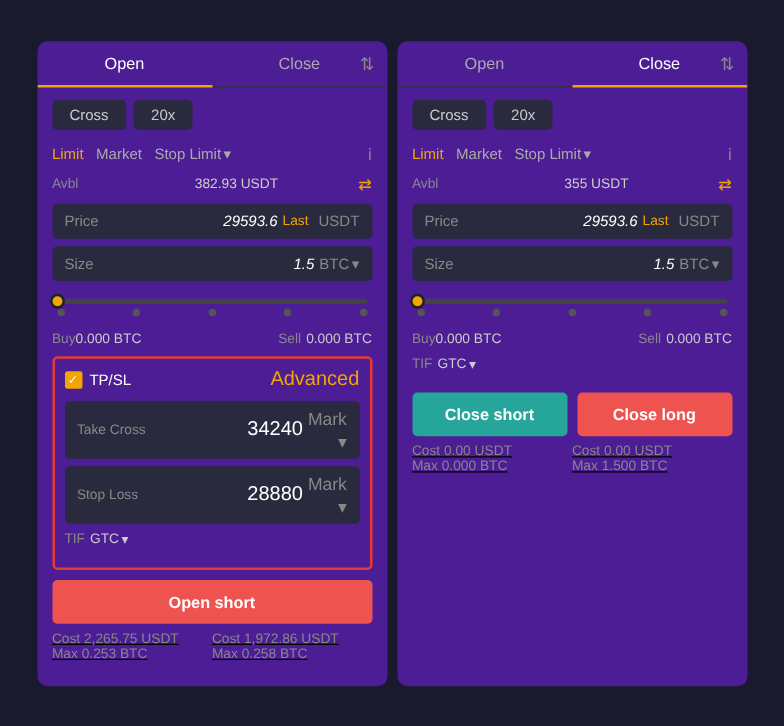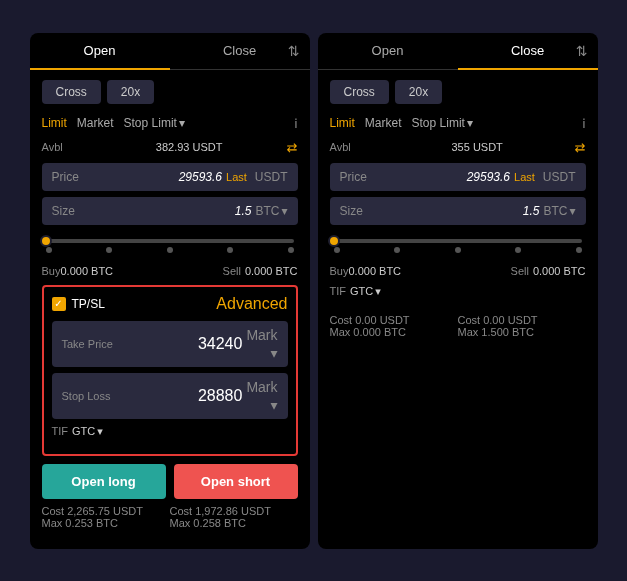--- a/index.html
+++ b/index.html
@@ -13,21 +13,21 @@
       font-family: -apple-system, BlinkMacSystemFont, 'Segoe UI', sans-serif;
       font-size: 12px;
     }
     .panels-container {
       display: flex;
       gap: 8px;
       padding: 10px;
       background: #1a1a2e;
     }
     .panel {
-      background: #000000;
+      background: #4c1d95;
       border-radius: 8px;
       width: 280px;
       padding: 0 0 10px 0;
       overflow: hidden;
     }
     .tab-bar {
       display: flex;
       position: relative;
       border-bottom: 1px solid #333;
     }
@@ -412,21 +412,21 @@
 
       <div class="tpsl-box">
         <div class="tpsl-header">
           <div class="tpsl-checkbox">
             <div class="checkbox-square">✓</div>
             <span class="tpsl-label">TP/SL</span>
           </div>
           <button class="advanced-btn">Advanced</button>
         </div>
         <div class="tpsl-input-row">
-          <span class="tpsl-input-label">Take Price</span>
+          <span class="tpsl-input-label">Take Cross</span>
           <span class="tpsl-input-value">34240</span>
           <span class="tpsl-dropdown">
             <span>Mark</span>
             <span>▾</span>
           </span>
         </div>
         <div class="tpsl-input-row">
           <span class="tpsl-input-label">Stop Loss</span>
           <span class="tpsl-input-value">28880</span>
           <span class="tpsl-dropdown">
@@ -436,21 +436,20 @@
         </div>
         <div class="tif-row">
           <span class="tif-label">TIF</span>
           <span class="tif-value">
             <span>GTC</span>
             <span>▾</span>
           </span>
         </div>
       </div>
       <div class="buttons-row">
-        <button class="open-long-btn">Open long</button>
         <button class="open-short-btn">Open short</button>
       </div>
       <div class="cost-row">
         <div class="cost-col">
           <div class="cost-label">Cost 2,265.75 USDT</div>
           <div class="cost-max">Max 0.253 BTC</div>
         </div>
         <div class="cost-col">
           <div class="cost-label">Cost 1,972.86 USDT</div>
           <div class="cost-max">Max 0.258 BTC</div>
@@ -520,20 +519,24 @@
         <span class="sell-value">0.000 BTC</span>
       </div>
 
       <div class="tif-row" style="margin-bottom: 16px;">
         <span class="tif-label">TIF</span>
         <span class="tif-value">
           <span>GTC</span>
           <span>▾</span>
         </span>
       </div>
+      <div class="buttons-row">
+        <button class="close-short-btn">Close short</button>
+        <button class="close-long-btn">Close long</button>
+      </div>
       <div class="cost-row">
         <div class="cost-col">
           <div class="cost-label">Cost 0.00 USDT</div>
           <div class="cost-max">Max 0.000 BTC</div>
         </div>
         <div class="cost-col">
           <div class="cost-label">Cost 0.00 USDT</div>
           <div class="cost-max">Max 1.500 BTC</div>
         </div>
       </div>

